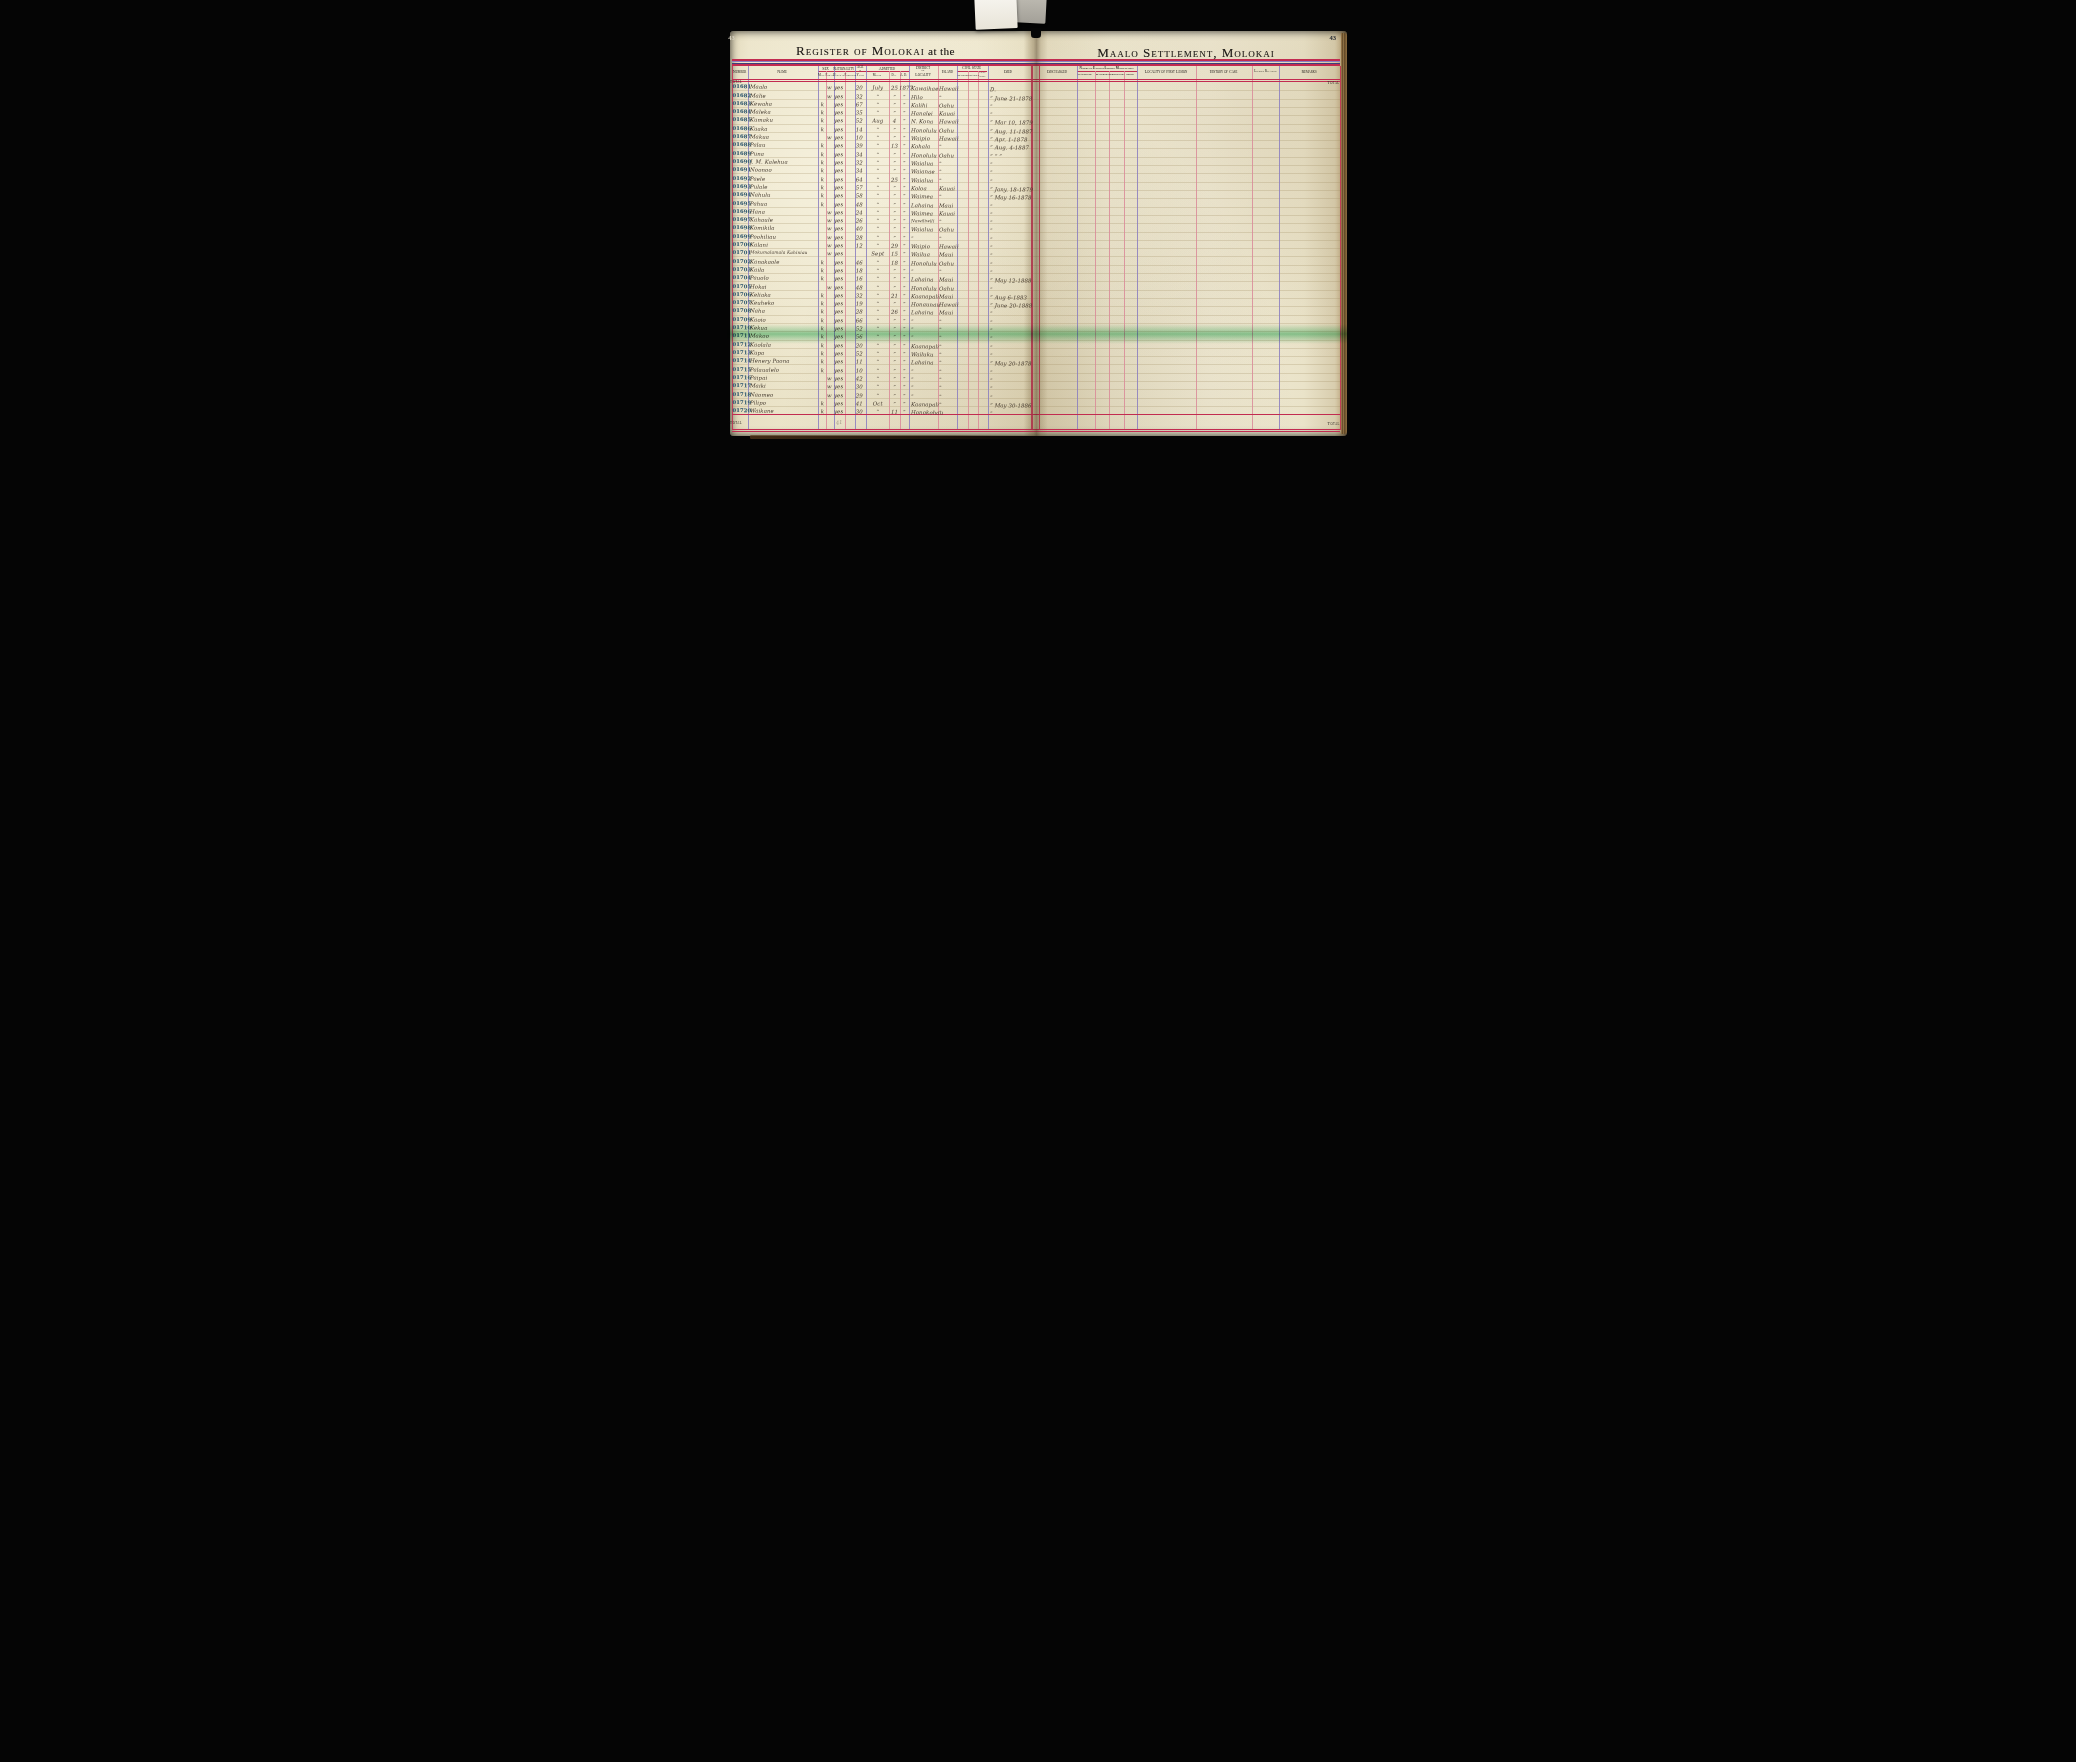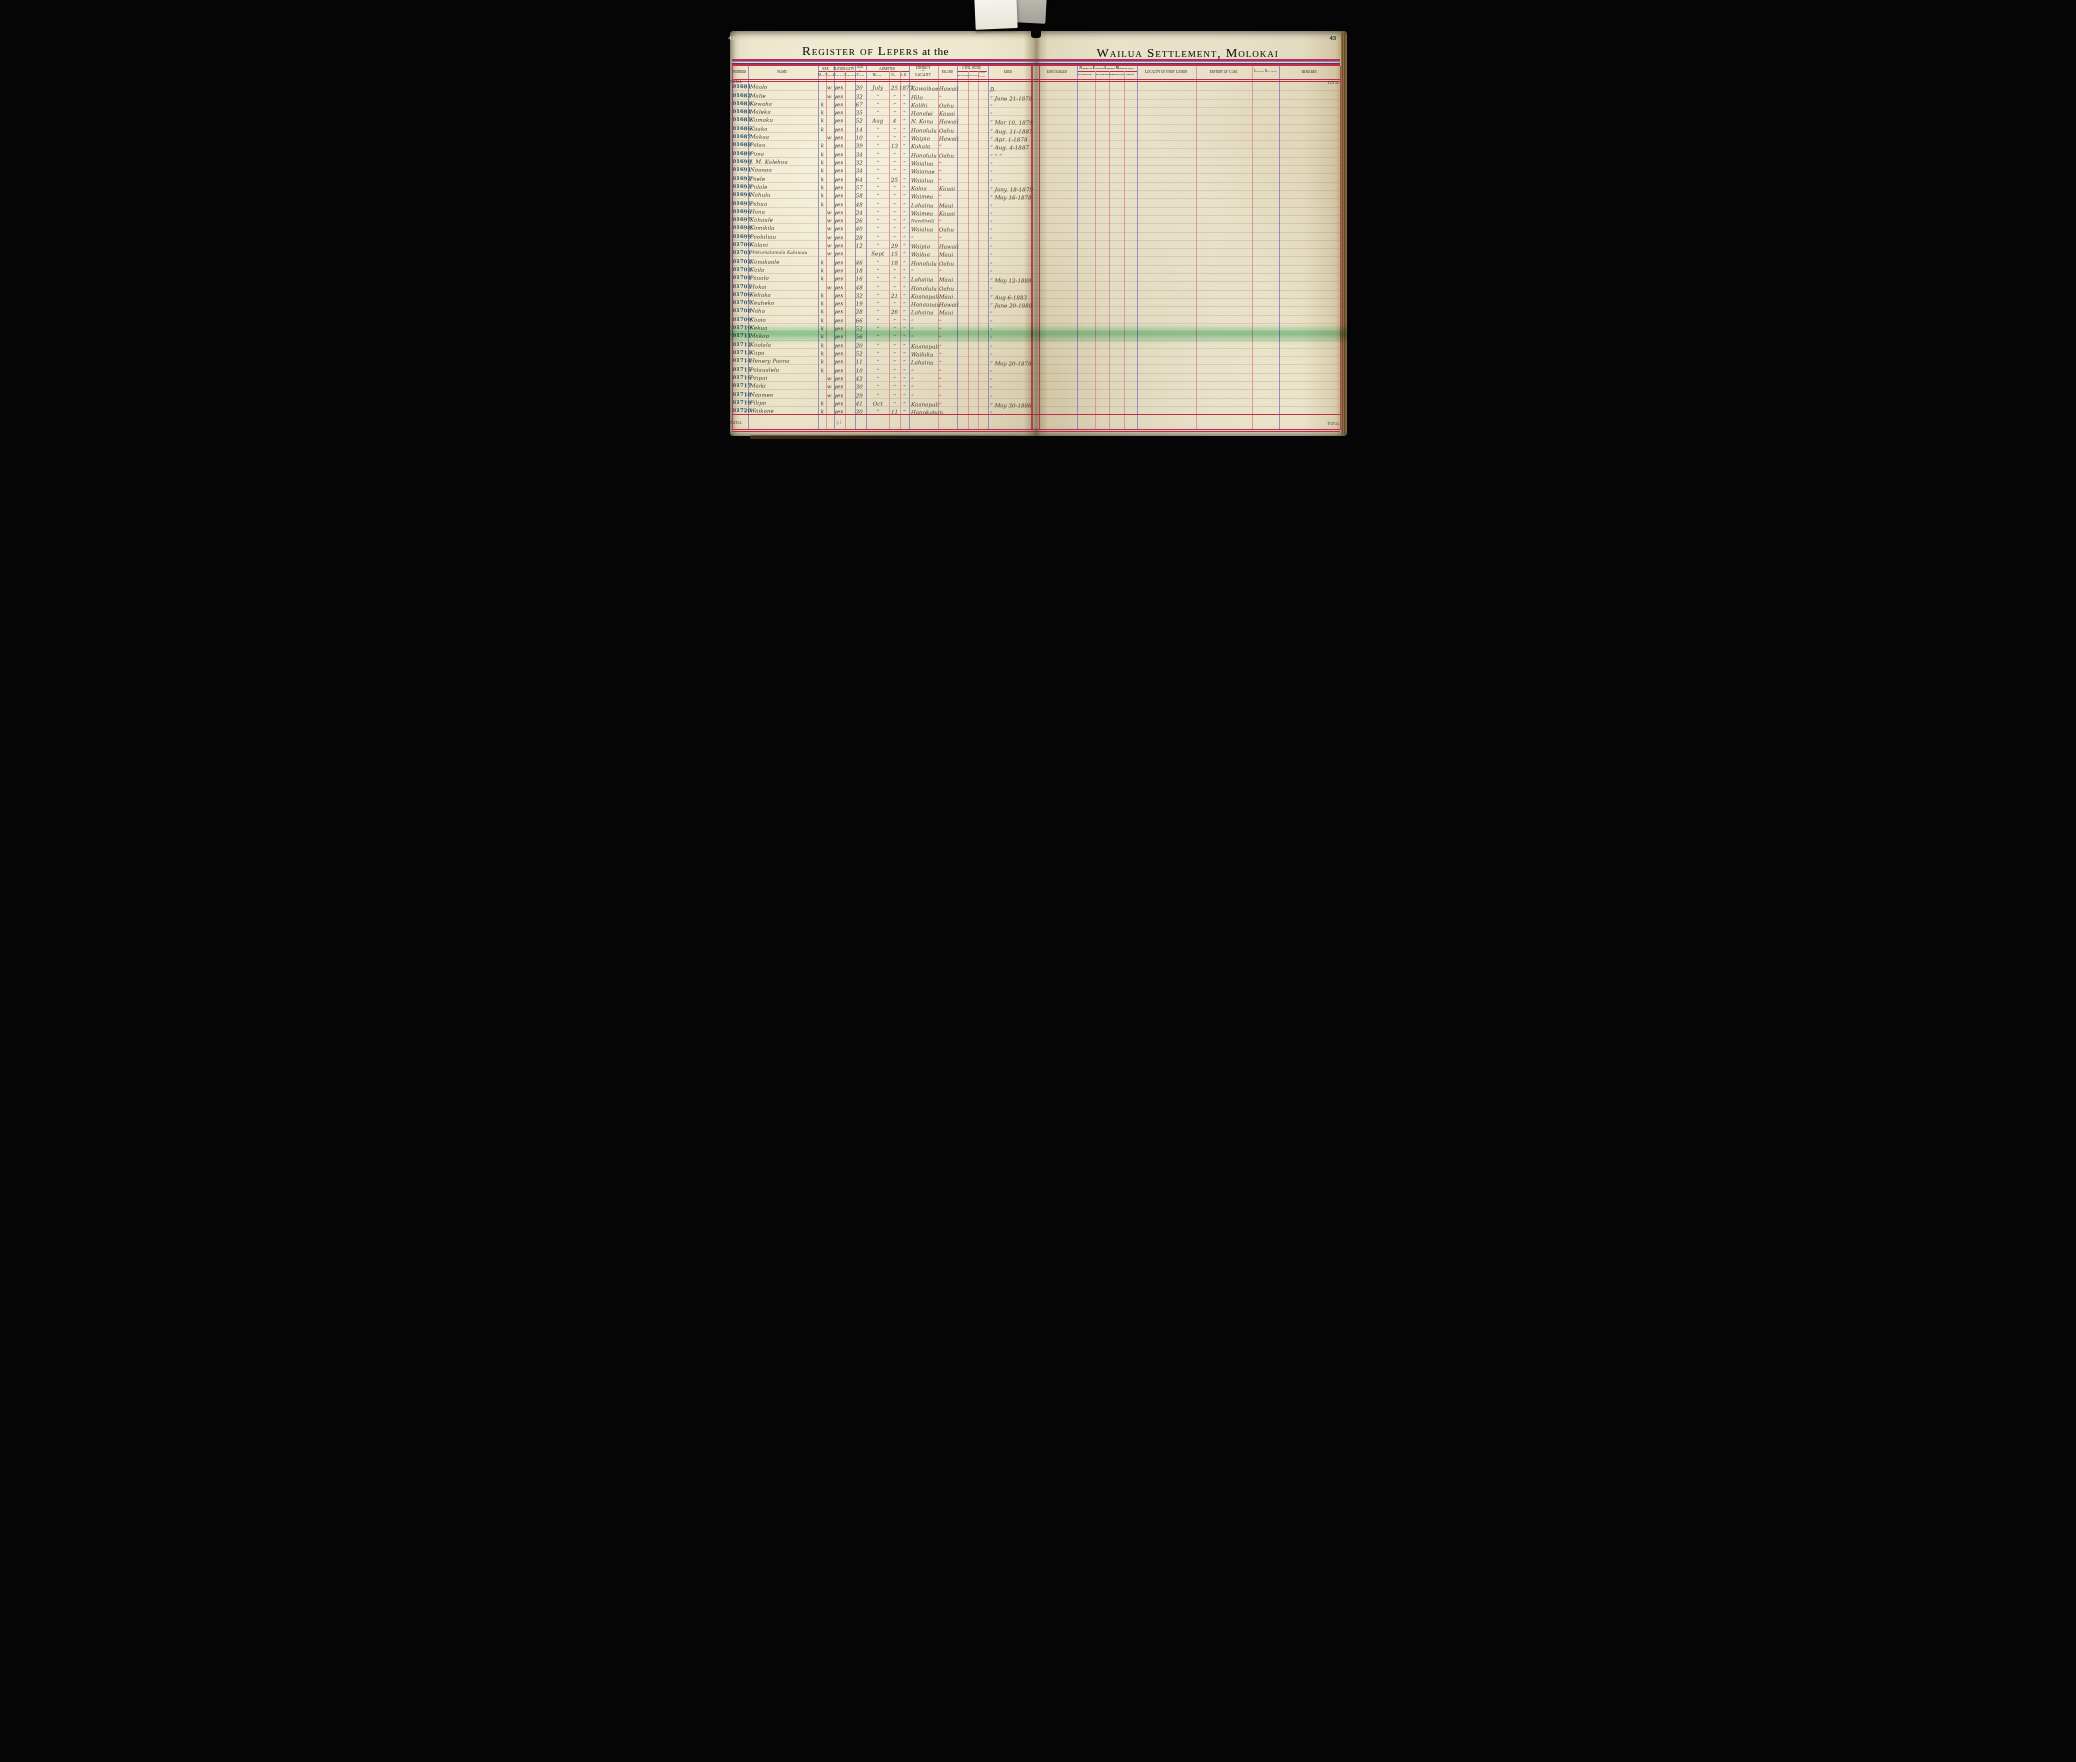--- a/index.html
+++ b/index.html
@@ -65,23 +65,23 @@
   <div class="pageedge" style="left:614px;"></div>
   <div class="botsliver"></div>
 
   <div class="tab tab2"></div>
   <div class="tab tab1"></div>
   <div class="notch"></div>
 
   <div class="pgnum" style="left:1.7px;top:34px;color:#d6d0bf;">43</div>
   <div class="pgnum" style="left:603px;top:34px;color:#20242c;">43</div>
 
-  <div class="title" style="left:66px;top:43px;width:166px;text-align:center;font-size:13px;"><span class="sc">Register of Lepers</span>
+  <div class="title" style="left:66px;top:43px;width:166px;text-align:center;font-size:13px;"><span class="sc">Register of Molokai</span>
        <span style="font-size:11.2px;letter-spacing:0.4px;">at the</span></div>
-  <div class="title sc" style="left:370px;top:45px;width:179px;text-align:center;font-size:13px;">Wailua Settlement, Molokai</div>
+  <div class="title sc" style="left:370px;top:45px;width:179px;text-align:center;font-size:13px;">Maalo Settlement, Molokai</div>
 
   <div class="band" style="top:59px;height:7.5px;background:linear-gradient(to bottom,
        var(--rule-red) 0 1.7px,transparent 1.7px 2.5px,var(--rule-purple) 2.5px 3.3px,transparent 3.3px 3.7px,
        #3c3f7a 3.7px 4.6px,transparent 4.6px 5.4px,var(--rule-red) 5.4px 7px,transparent 7px 7.5px);"></div>
   <div class="band" style="top:79px;height:3.3px;background:linear-gradient(to bottom,
        var(--rule-red) 0 1.2px,transparent 1.2px 2.1px,var(--rule-red) 2.1px 3.3px);"></div>
   <div class="band" style="top:414px;height:0.8px;background:var(--rule-red);"></div>
   <div class="band" style="top:429px;height:3.3px;background:linear-gradient(to bottom,
        var(--rule-red) 0 1.2px,transparent 1.2px 2.1px,var(--rule-red) 2.1px 3.3px);"></div>
 

